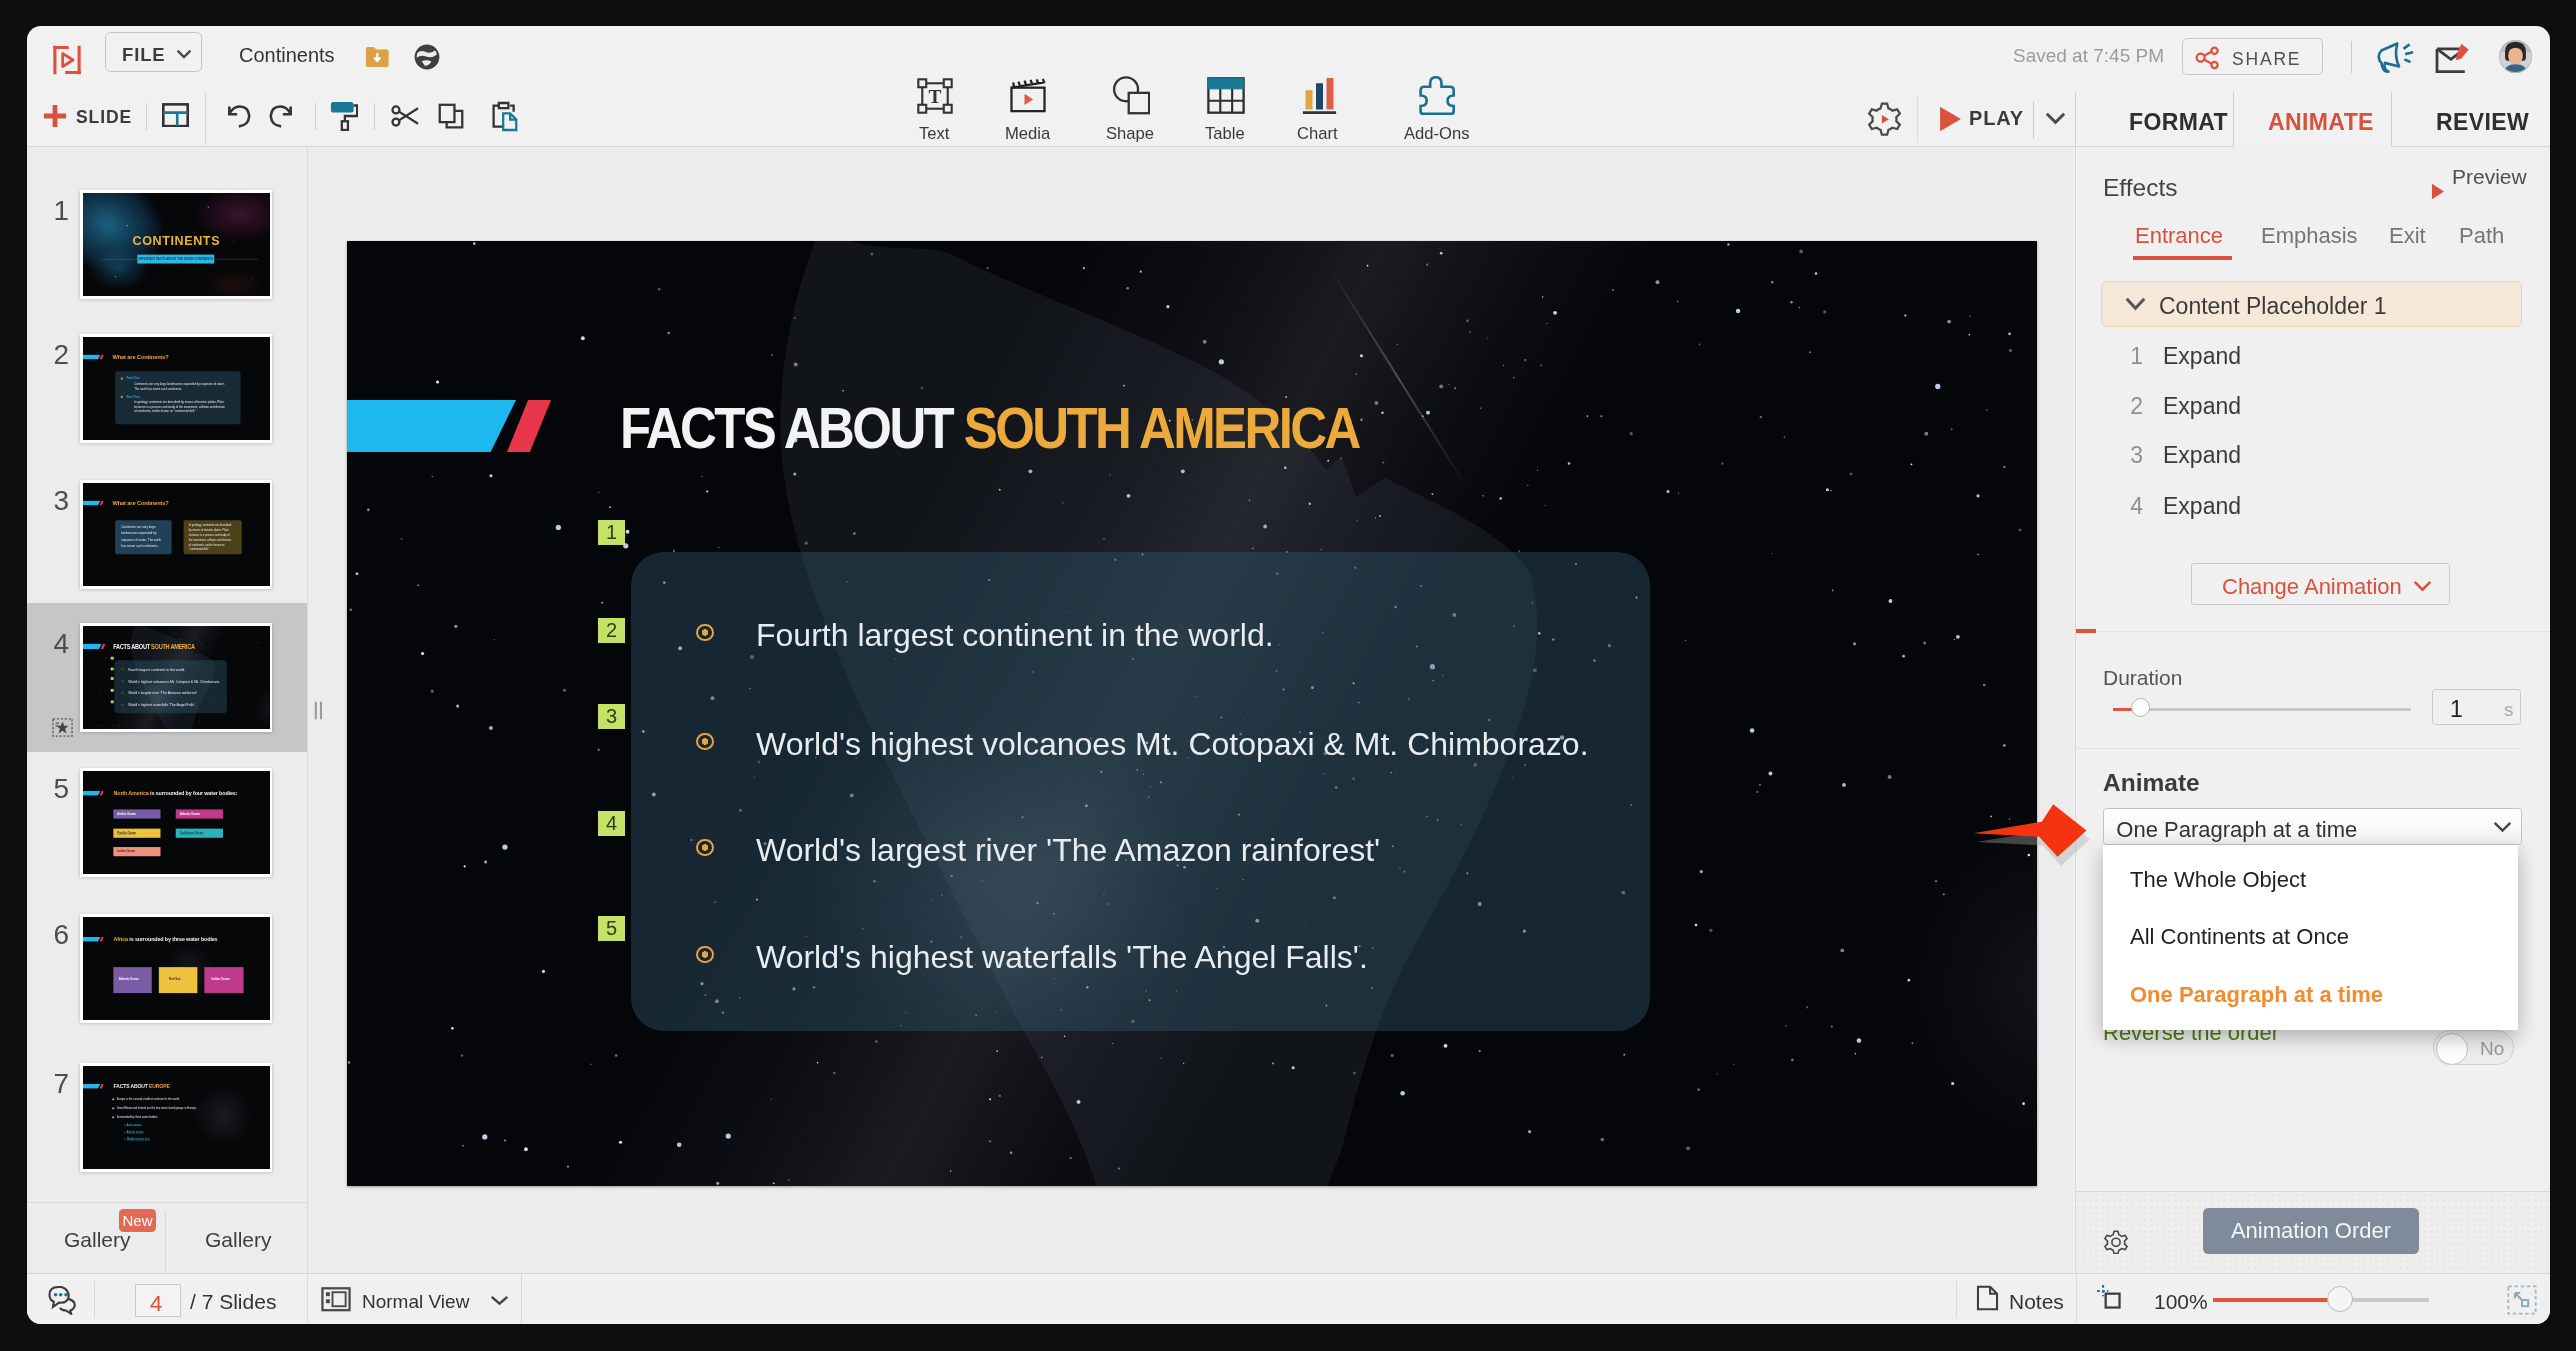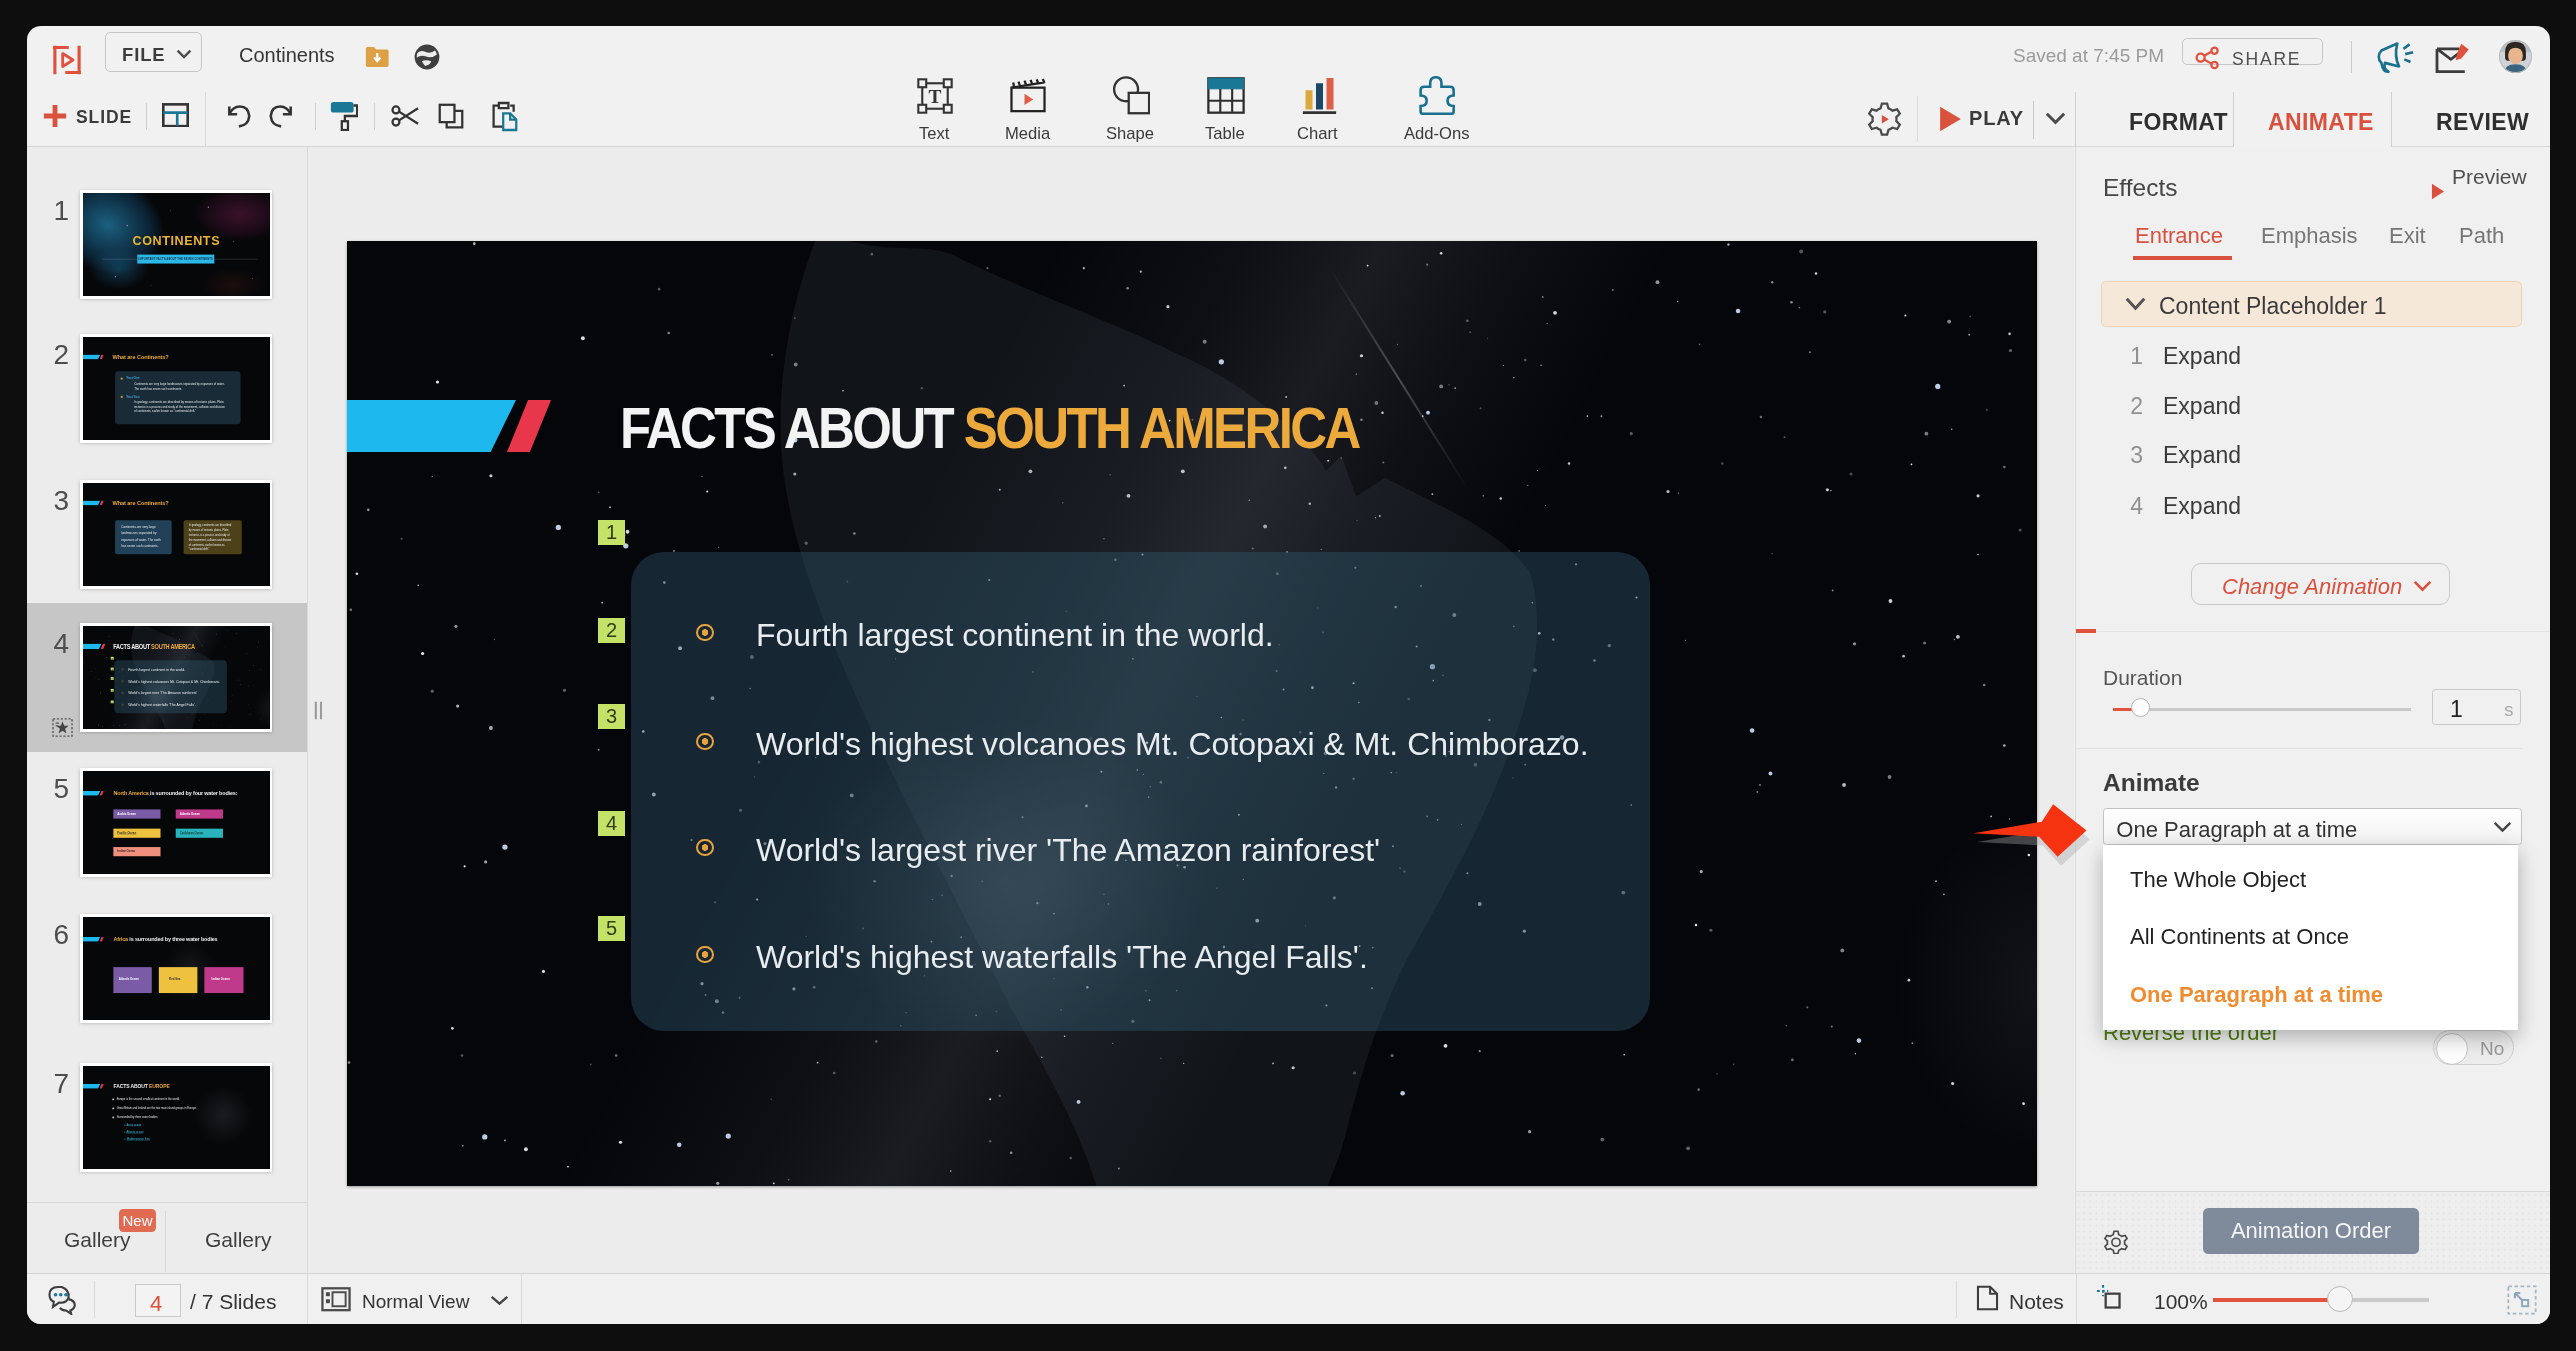--- a/index.html
+++ b/index.html
@@ -9,21 +9,21 @@
 .vline { position:absolute; width:0.9px; background:#cfcfcf; }
 .hline { position:absolute; height:0.9px; background:#d6d6d6; }
 .ico { position:absolute; }
 svg { display:block; }
 
 #topbar { position:absolute; left:0; top:0; width:2523px; height:66px; }
 #filebtn { position:absolute; left:78px; top:6.1px; width:97px; height:40px; border:1.8px solid #c4c4c4; border-radius:5.3px; }
 #filebtn span { position:absolute; left:16px; top:10.5px; font-size:18.4px; font-weight:bold; color:#3c3c3c; letter-spacing:0.9px; }
 .doctitle { position:absolute; left:212px; top:17.5px; font-size:20px; color:#353535; }
 .savedat { position:absolute; right:386px; top:19px; font-size:19px; color:#9b9b9b; }
-#sharebtn { position:absolute; left:2155px; top:12.3px; width:141px; height:27px; border:1.8px solid #c6c6c6; border-radius:5.3px; }
+#sharebtn { position:absolute; left:2155px; top:12.3px; width:141px; height:37px; border:1.8px solid #c6c6c6; border-radius:5.3px; }
 #sharebtn span { position:absolute; left:49px; top:9.6px; font-size:17.5px; color:#4f4f4f; letter-spacing:1.8px; }
 
 #toolbar { position:absolute; left:0; top:66px; width:2523px; height:55px; }
 #toolbar .lbl { position:absolute; font-size:16.6px; color:#3a3a3a; }
 #tabs { position:absolute; left:2048px; top:66px; width:475px; height:56px; }
 .tab { position:absolute; top:0; height:55px; font-size:23px; font-weight:bold; color:#2f2f2f; letter-spacing:0.4px; }
 
 #sidebar { position:absolute; left:0; top:121px; width:280px; height:1126px; background:#ececec; }
 #selrow { position:absolute; left:0; top:456px; width:280px; height:149px; background:#c6c6c6; }
 .thumb { position:absolute; left:53px; width:192px; height:109px; background:#fff; box-shadow:0 0.9px 3.5px rgba(0,0,0,0.25); padding:2.6px; }
@@ -44,21 +44,21 @@
 .srow .ring { position:absolute; left:0; top:3.5px; width:17.5px; height:17.5px; border:2.6px solid #e8a33d; border-radius:50%; background:radial-gradient(circle at 50% 50%, #e8a33d 0 3.1px, transparent 3.5px); }
 
 .srow .stx { position:absolute; left:60px; top:-2.6px; font-size:32px; color:#e9ecef; white-space:nowrap; }
 
 #panel { position:absolute; left:2048px; top:121px; width:475px; height:1126px; background:#f0f0f0; }
 #panel .h1 { position:absolute; left:28px; font-size:24.5px; color:#454545; }
 .ptab { position:absolute; font-size:22px; color:#757575; }
 #cph { position:absolute; left:26px; top:134px; width:421px; height:46px; background:#f6e8d9; border:1.8px solid #eed3b3; border-radius:5.3px; }
 .eitem { position:absolute; font-size:23px; color:#3a3a3a; }
 .enum { position:absolute; width:26px; text-align:right; font-size:23px; color:#909090; }
-#chgbtn { position:absolute; left:116px; top:416px; width:259px; height:42px; border:1.8px solid #c9c9c9; border-radius:10px;font-style:italic; }
+#chgbtn { position:absolute; left:116px; top:416px; width:259px; height:42px; border:1.8px solid #c9c9c9; border-radius:3px; }
 #chgbtn span { position:absolute; left:30px; top:9.6px; font-size:22px; color:#d9503c; }
 #animsel { position:absolute; left:28px; top:661px; width:419px; height:37px; background:linear-gradient(#ffffff,#f2f2f2); border:0.9px solid #c2c2c2; border-radius:3.5px; }
 #animsel span { position:absolute; left:12.3px; top:8px; font-size:22px; color:#333; }
 #animmenu { position:absolute; left:28px; top:698px; width:415px; height:185px; background:#ffffff; box-shadow:0 7px 19px rgba(0,0,0,0.28); z-index:5; }
 #animmenu div { position:absolute; left:27px; font-size:22px; color:#222; }
 #animorder { position:absolute; left:128px; top:1061px; width:216px; height:46px; background:#7f8a9a; border-radius:5.3px; color:#f4f5f7; font-size:22px; text-align:center; line-height:46px; }
 
 #statusbar { position:absolute; left:0; top:1247px; width:2523px; height:51px; background:#f0f0f0; border-top:0.9px solid #d4d4d4; }
 #statusbar .txt { position:absolute; font-size:21px; color:#333; }
 </style>

